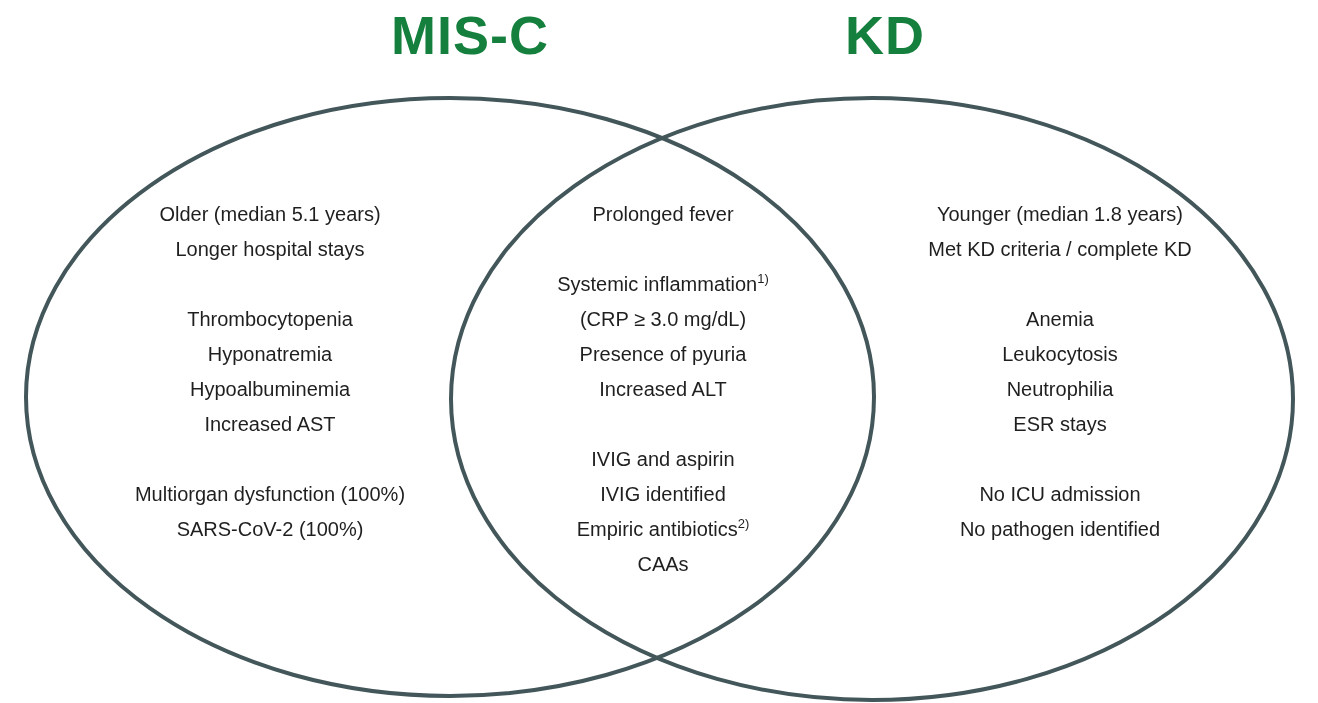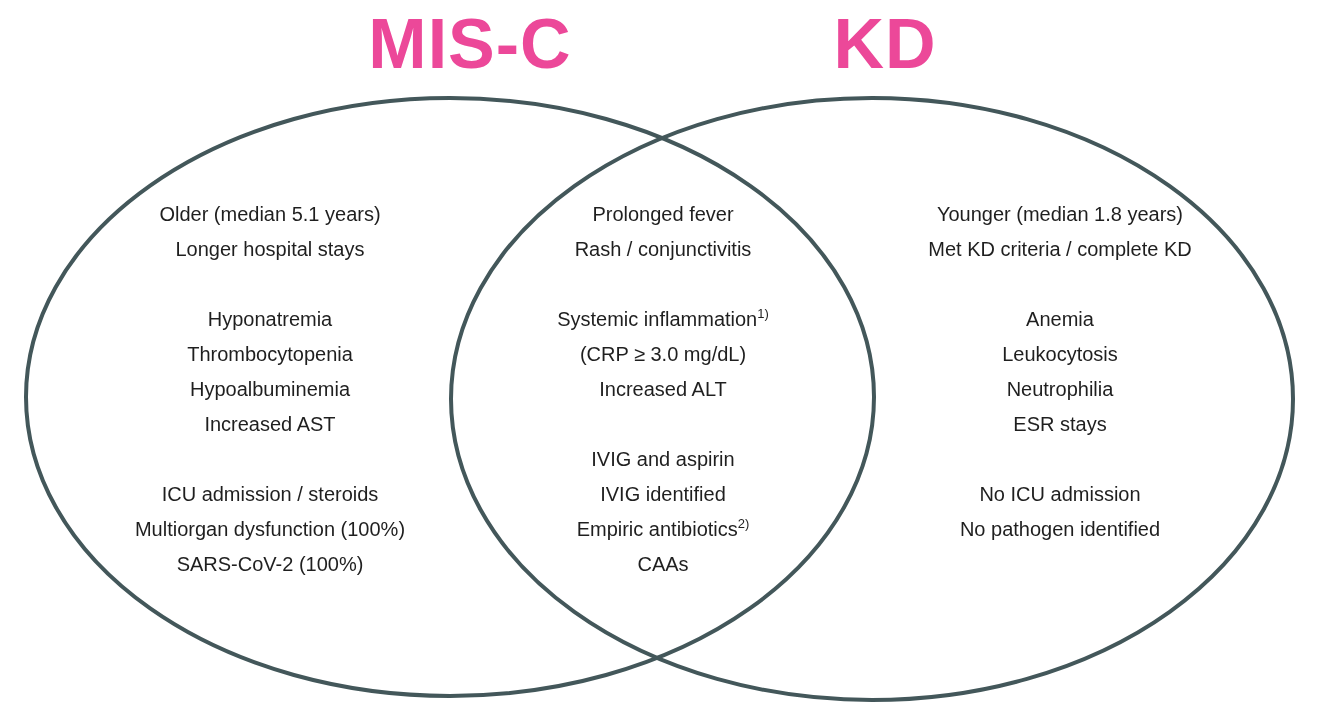--- a/index.html
+++ b/index.html
@@ -10,23 +10,23 @@
     background: #ffffff;
     font-family: "Liberation Sans", sans-serif;
     overflow: hidden;
   }
   .venn-svg { position: absolute; left: 0; top: 0; }
   .title {
     position: absolute;
     top: 4px;
     width: 380px;
     text-align: center;
-    font-size: 70px;
+    font-size: 54px;
     font-weight: bold;
-    color: #ec4899;
+    color: #15803d;
     letter-spacing: 1px;
     white-space: nowrap;
   }
   .title-misc { left: 280px; }
   .title-kd   { left: 695px; }
   .col {
     position: absolute;
     top: 197px;
     width: 380px;
     text-align: center;
@@ -57,40 +57,39 @@
 
   <div class="title title-misc">MIS-C</div>
   <div class="title title-kd">KD</div>
 
   <div class="col col-left">
     <div class="group">
       <div class="line">Older (median 5.1 years)</div>
       <div class="line">Longer hospital stays</div>
     </div>
     <div class="group">
+      <div class="line">Thrombocytopenia</div>
       <div class="line">Hyponatremia</div>
-      <div class="line">Thrombocytopenia</div>
       <div class="line">Hypoalbuminemia</div>
       <div class="line">Increased AST</div>
     </div>
     <div class="group">
-      <div class="line">ICU admission / steroids</div>
       <div class="line">Multiorgan dysfunction (100%)</div>
       <div class="line">SARS-CoV-2 (100%)</div>
     </div>
   </div>
 
   <div class="col col-center">
     <div class="group">
       <div class="line">Prolonged fever</div>
-      <div class="line">Rash / conjunctivitis</div>
     </div>
     <div class="group">
       <div class="line"><span>Systemic inflammation</span><sup>1)</sup></div>
       <div class="line">(CRP ≥ 3.0 mg/dL)</div>
+      <div class="line">Presence of pyuria</div>
       <div class="line">Increased ALT</div>
     </div>
     <div class="group">
       <div class="line">IVIG and aspirin</div>
       <div class="line">IVIG identified</div>
       <div class="line"><span>Empiric antibiotics</span><sup>2)</sup></div>
       <div class="line">CAAs</div>
     </div>
   </div>
 

